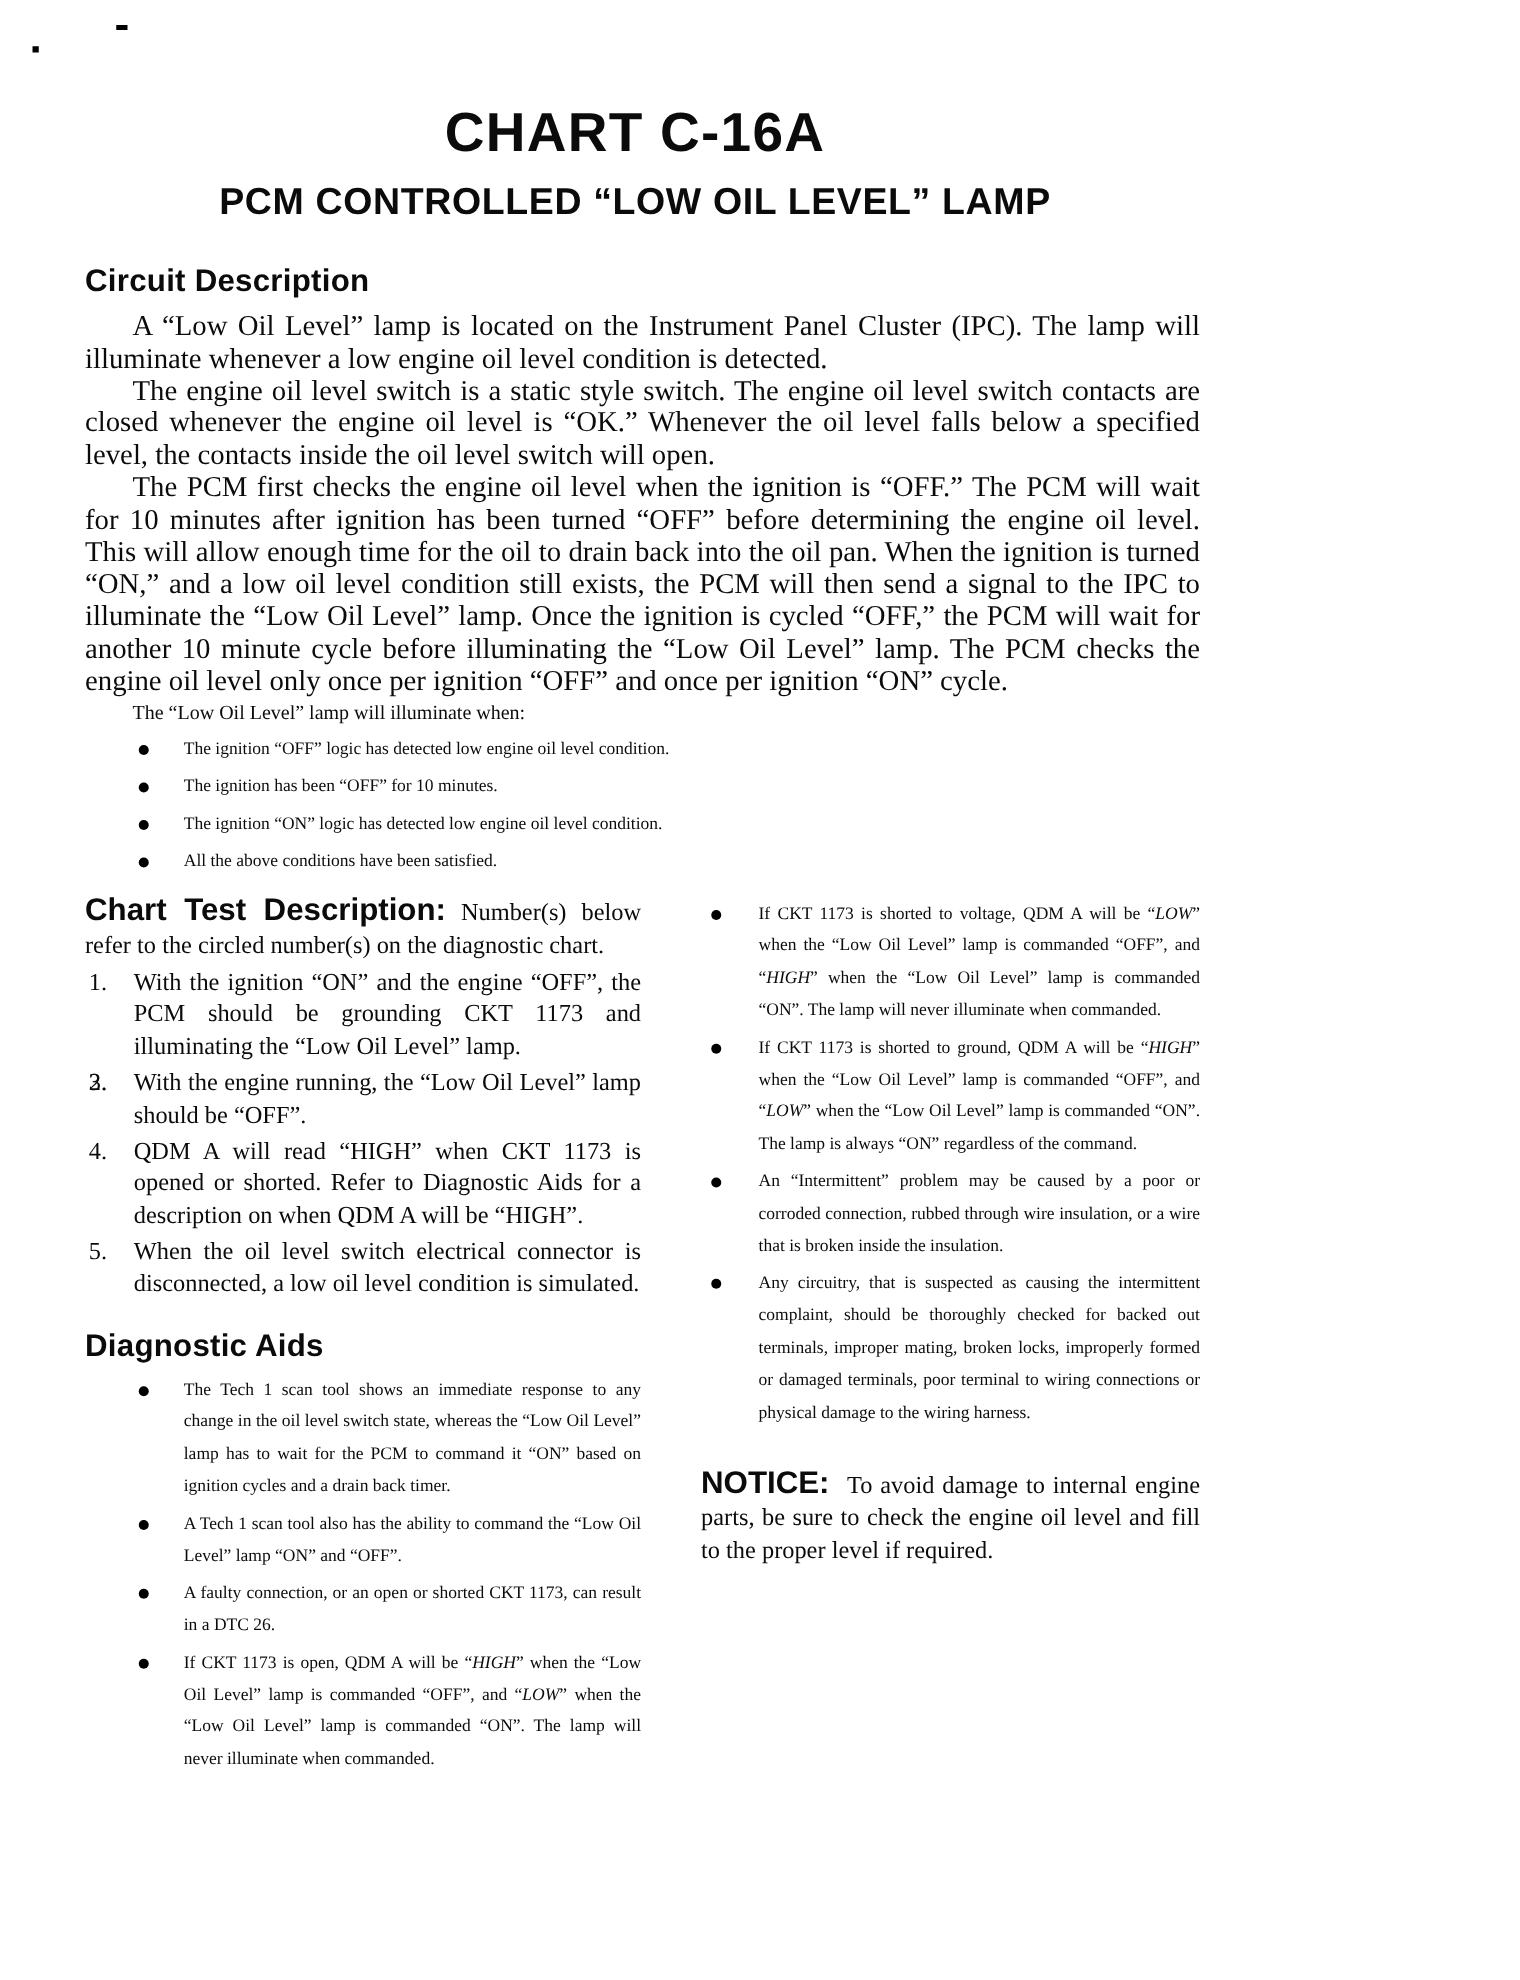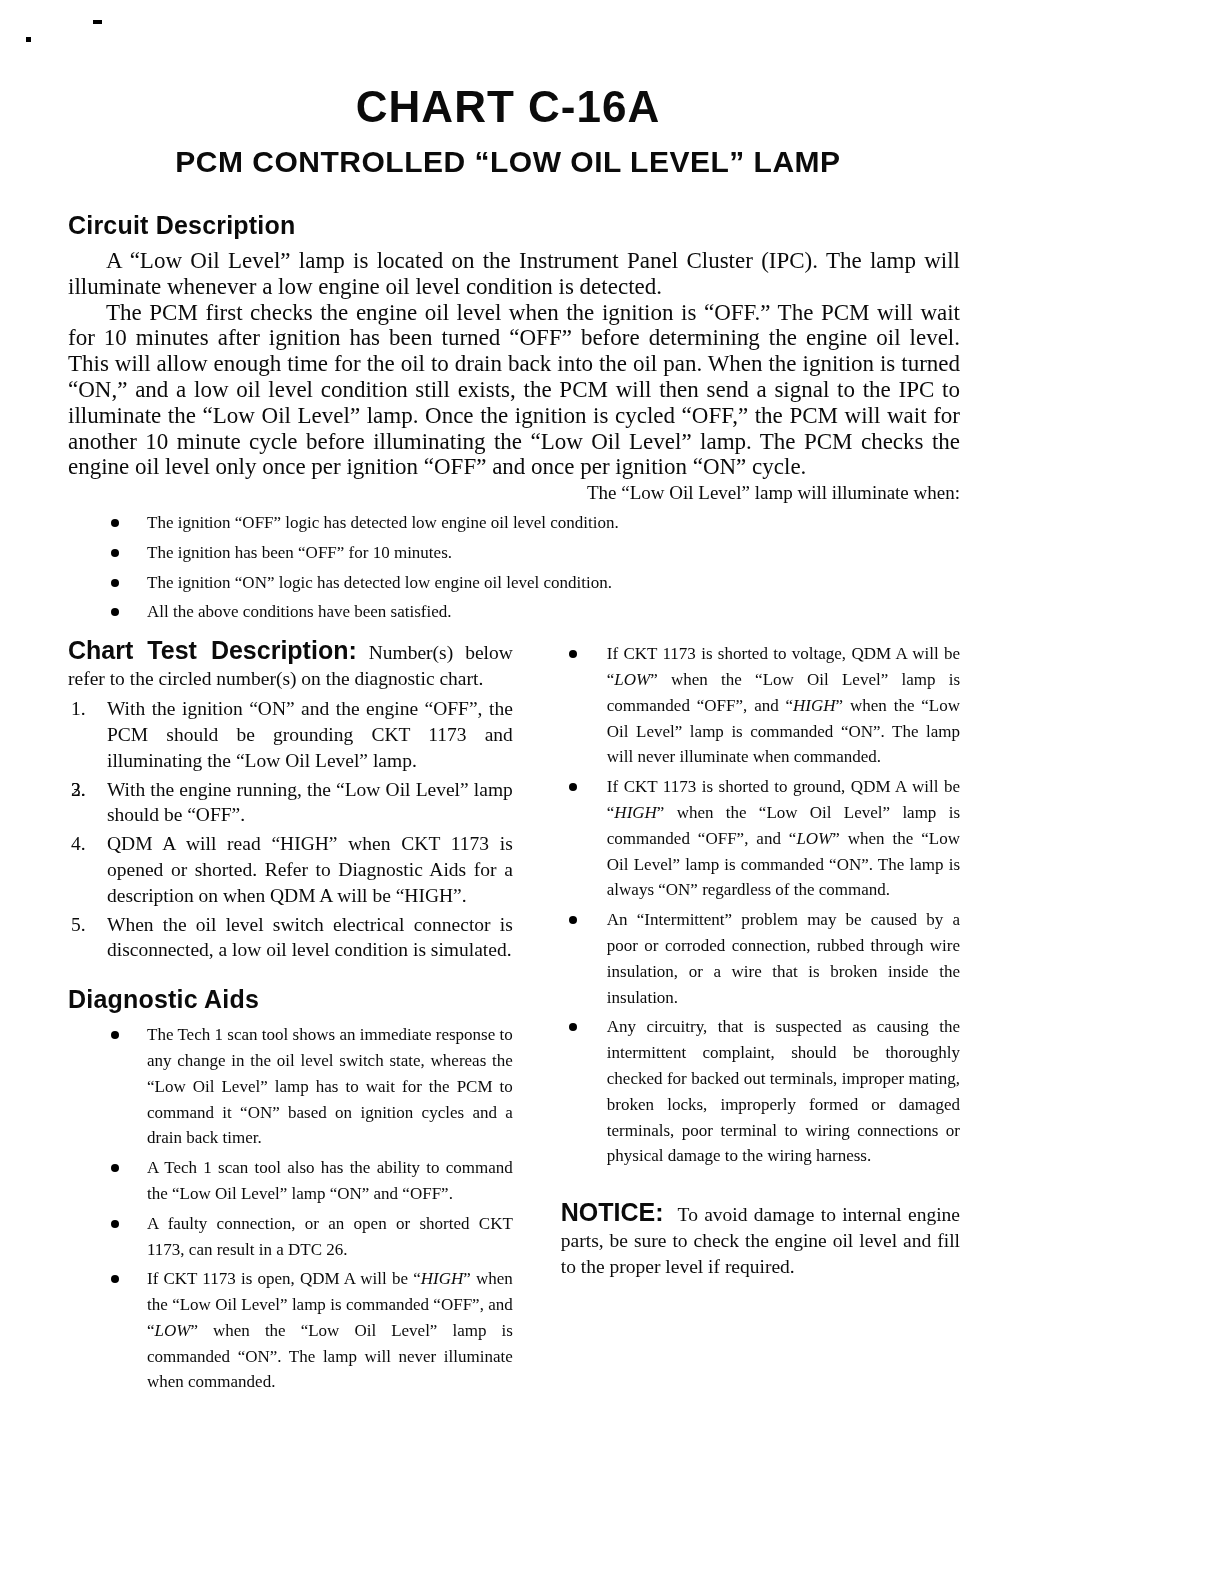--- a/index.html
+++ b/index.html
@@ -7,23 +7,23 @@
         font-family:"Liberation Serif", serif;overflow:hidden;border-radius:26px;}
   .speck{position:absolute;background:#000;}
   .title{margin:0;padding-top:82px;text-align:center;
          font-family:"Liberation Sans", sans-serif;font-weight:700;font-size:44px;letter-spacing:1px;}
   .subtitle{margin:13px 0 0;text-align:center;
          font-family:"Liberation Sans", sans-serif;font-weight:700;font-size:30px;letter-spacing:.5px;}
   .content{padding:0 56px 0 68px;}
   h2.section{font-family:"Liberation Sans", sans-serif;font-weight:700;font-size:25px;
          margin:32px 0 8px;letter-spacing:.2px;}
   p.body{font-size:23px;line-height:25.8px;text-align:justify;margin:0;text-indent:38px;}
-  p.intro{font-size:19px;line-height:25.8px;margin:0;text-indent:38px;text-align:right;}
+  p.intro{font-size:16px;line-height:25.8px;margin:0;text-indent:38px;}
   ul.bul{list-style:none;margin:3px 0 0;padding:0;}
-  ul.bul li{position:relative;padding-left:79px;margin:4px 0;font-size:17px;line-height:25.8px;text-align:justify;}
+  ul.bul li{position:relative;padding-left:79px;margin:4px 0;font-size:14px;line-height:25.8px;text-align:justify;}
   ul.bul li::before{content:"";position:absolute;left:43px;top:9px;width:8px;height:8px;border-radius:50%;background:#000;}
   .cols{display:flex;gap:48px;margin-top:12px;align-items:flex-start;}
   .col-left{width:546px;}
   .col-right{width:490px;}
   p.runin{font-size:19.5px;line-height:26px;text-align:justify;margin:0;}
   .rh{font-family:"Liberation Sans", sans-serif;font-weight:700;font-size:25px;}
   .rh.sp{margin-right:14px;}
   ol.numlist{list-style:none;margin:4px 0 0;padding:0;}
   ol.numlist li{position:relative;padding-left:39px;margin:3px 0;font-size:19.5px;line-height:25.8px;text-align:justify;}
   ol.numlist .num{position:absolute;left:3px;}
@@ -42,20 +42,21 @@
   <div class="speck" style="left:26px;top:37px;width:5px;height:5px;"></div>
   <div class="speck" style="left:1055px;top:1337px;width:3px;height:3px;"></div>
 
   <h1 class="title">CHART C-16A</h1>
   <h2 class="subtitle">PCM CONTROLLED “LOW OIL LEVEL” LAMP</h2>
 
   <div class="content">
 
     <h2 class="section">Circuit Description</h2>
     <p class="body">A “Low Oil Level” lamp is located on the Instrument Panel Cluster (IPC). The lamp will illuminate whenever a low engine oil level condition is detected.</p>
+    <p class="body">The engine oil level switch is a static style switch. The engine oil level switch contacts are closed whenever the engine oil level is “OK.” Whenever the oil level falls below a specified level, the contacts inside the oil level switch will open.</p>
     <p class="body">The PCM first checks the engine oil level when the ignition is “OFF.” The PCM will wait for 10 minutes after ignition has been turned “OFF” before determining the engine oil level. This will allow enough time for the oil to drain back into the oil pan. When the ignition is turned “ON,” and a low oil level condition still exists, the PCM will then send a signal to the IPC to illuminate the “Low Oil Level” lamp. Once the ignition is cycled “OFF,” the PCM will wait for another 10 minute cycle before illuminating the “Low Oil Level” lamp. The PCM checks the engine oil level only once per ignition “OFF” and once per ignition “ON” cycle.</p>
     <p class="intro">The “Low Oil Level” lamp will illuminate when:</p>
 
     <ul class="bul">
       <li>The ignition “OFF” logic has detected low engine oil level condition.</li>
       <li>The ignition has been “OFF” for 10 minutes.</li>
       <li>The ignition “ON” logic has detected low engine oil level condition.</li>
       <li>All the above conditions have been satisfied.</li>
     </ul>
 

